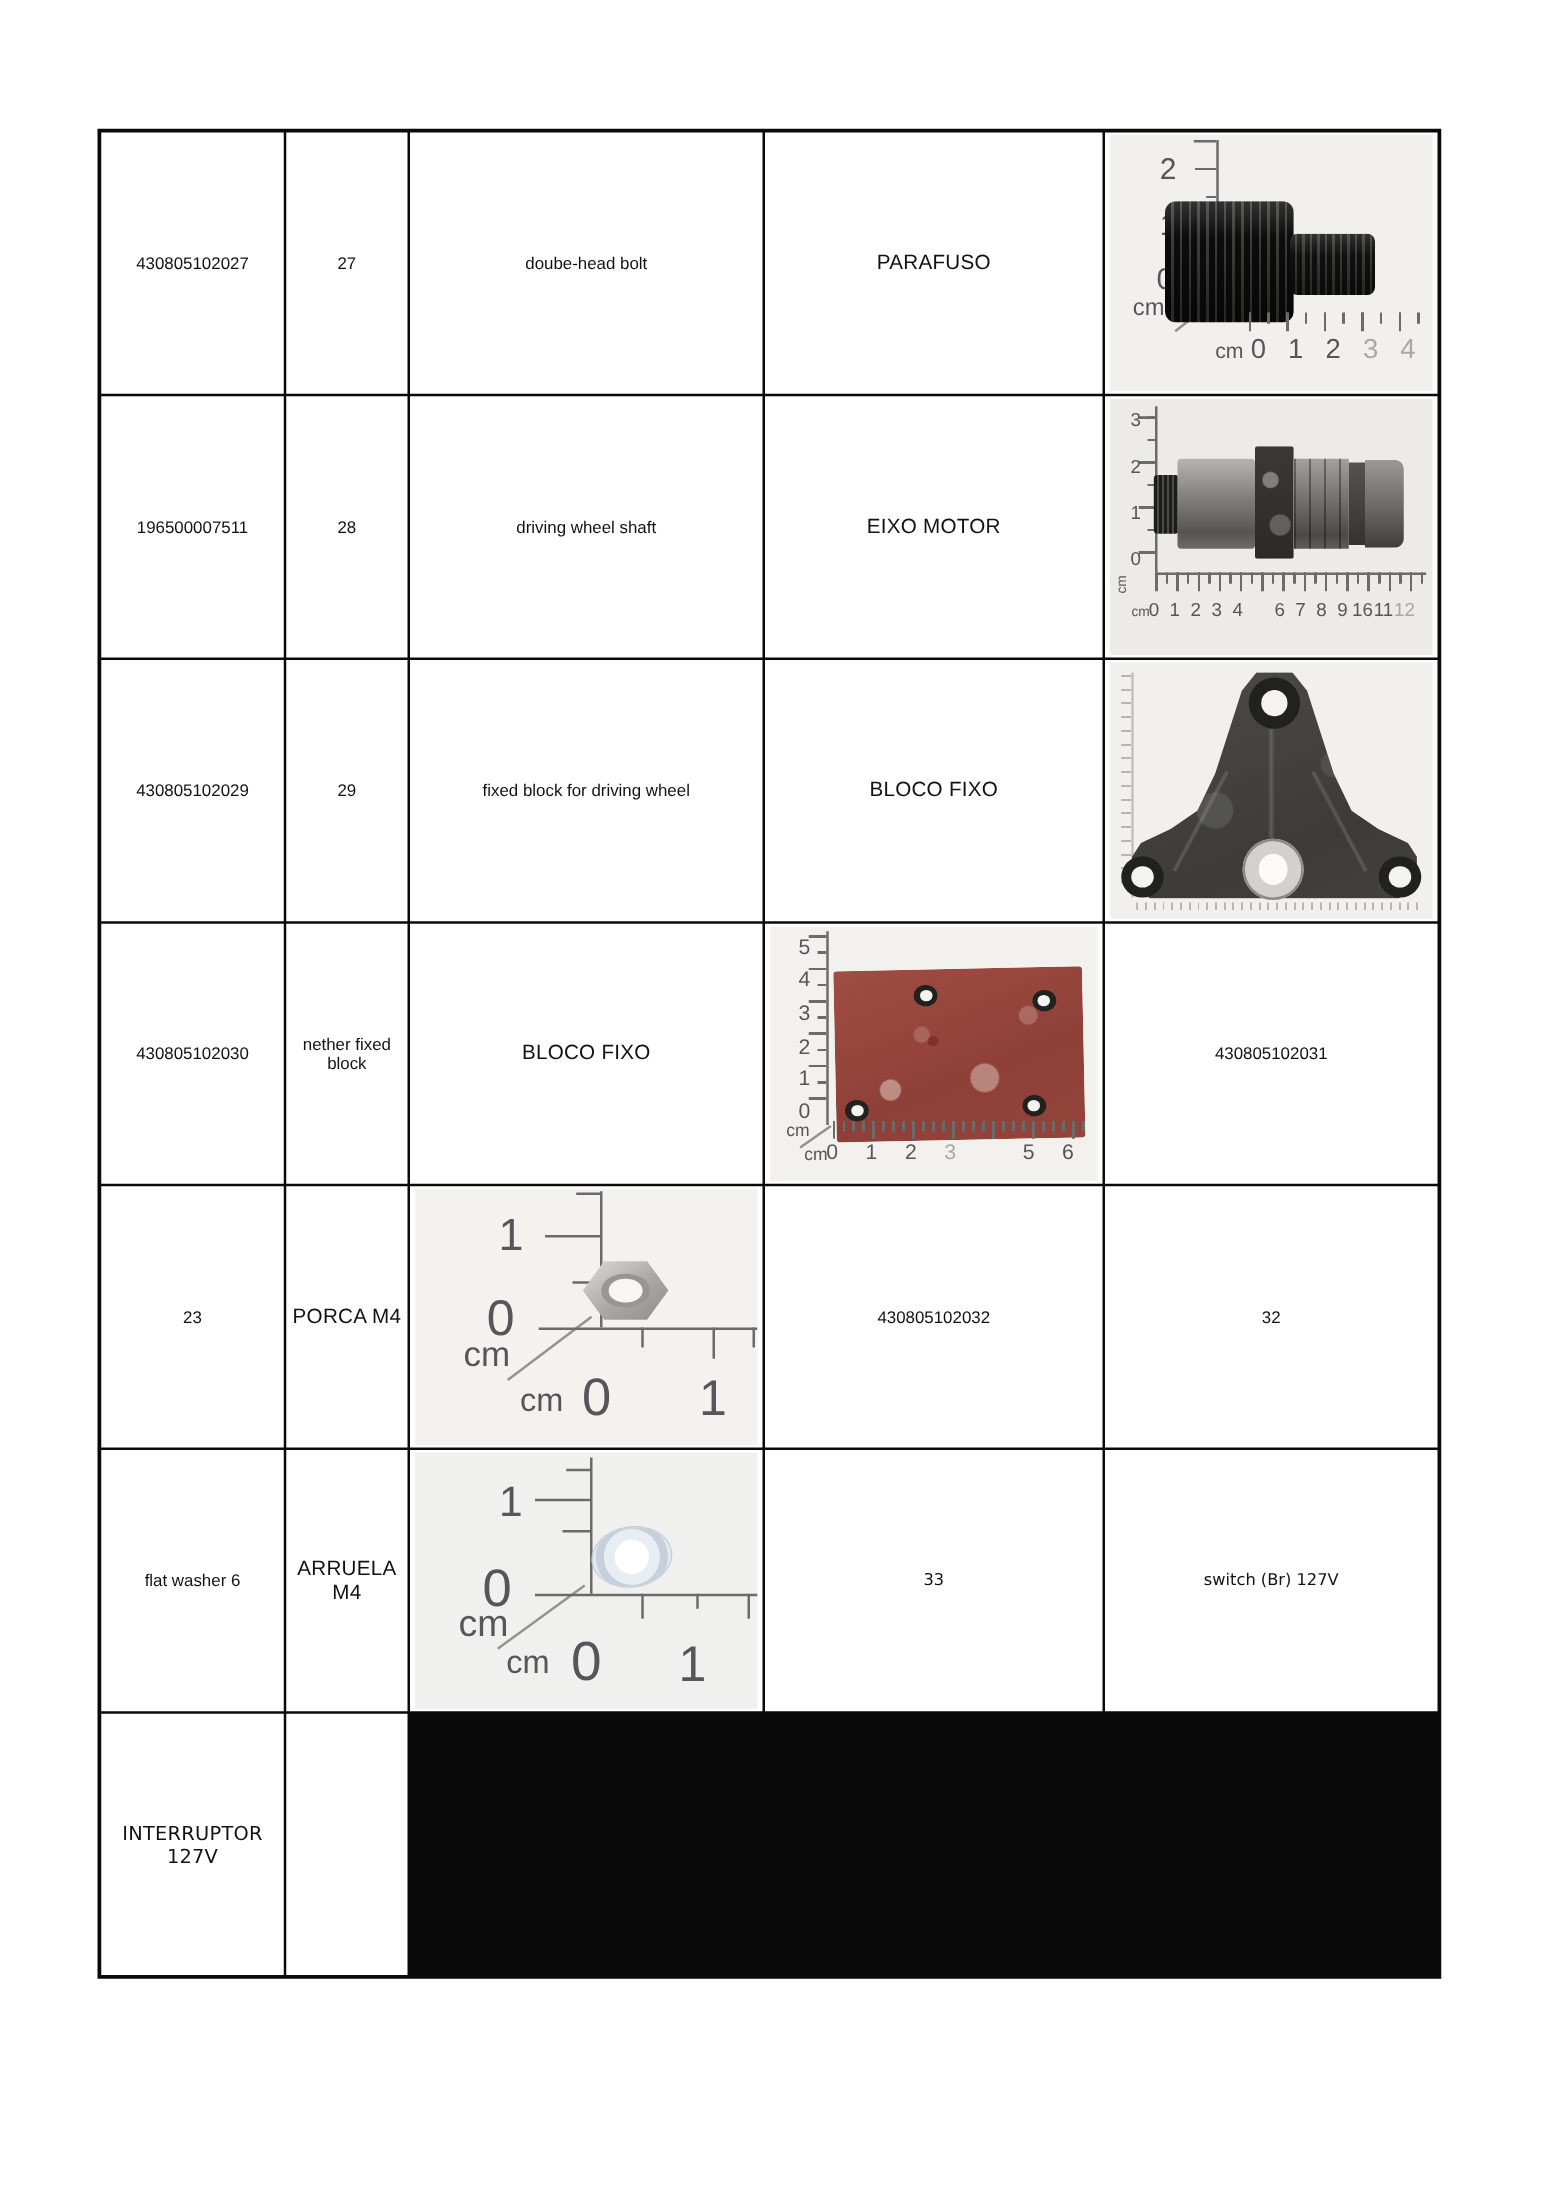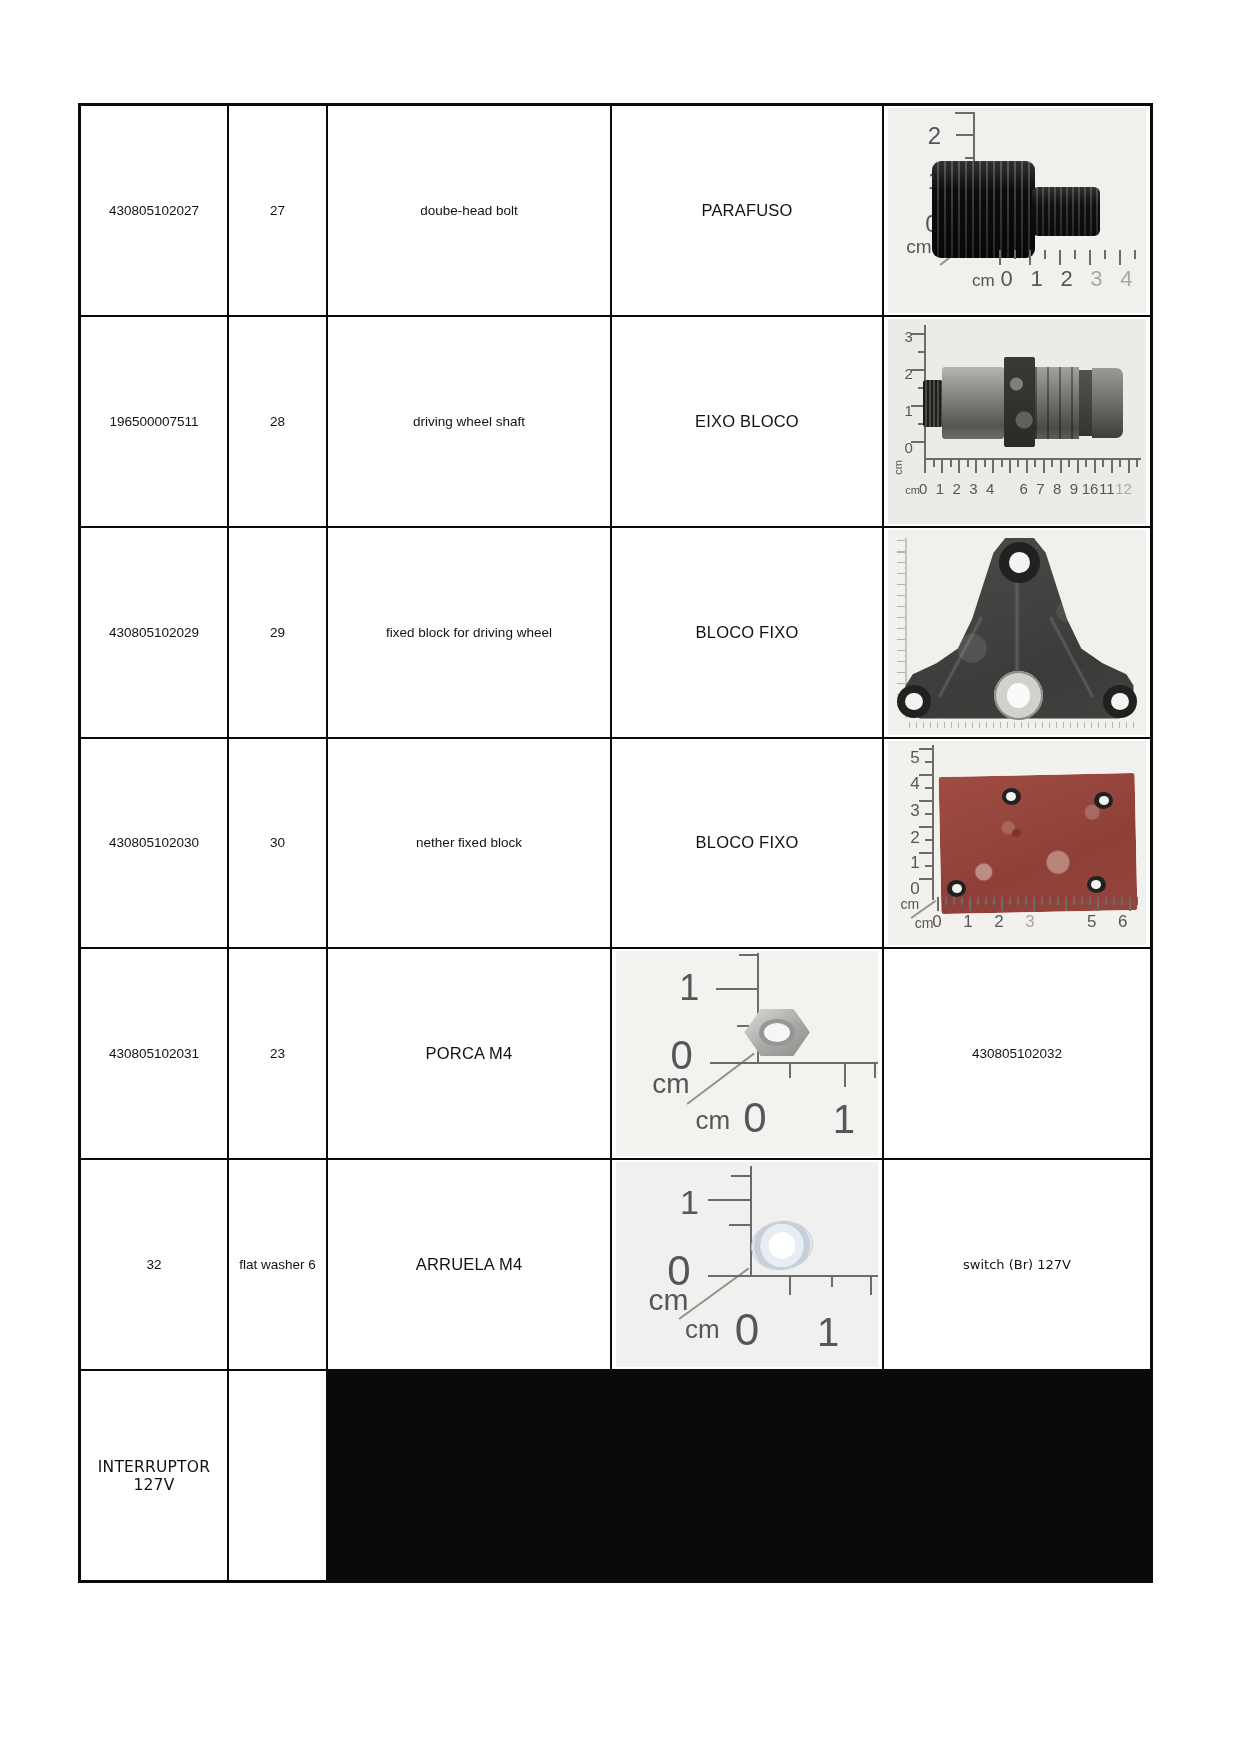--- a/index.html
+++ b/index.html
@@ -82,21 +82,21 @@
     <div class="cell">
         <span>196500007511</span>
       </div>
     <div class="cell">
         <span>28</span>
       </div>
     <div class="cell">
         <span>driving wheel shaft</span>
       </div>
     <div class="cell c-pt">
-        <span>EIXO BLOCO</span>
+        <span>EIXO MOTOR</span>
       </div>
     <div class="cell">
       <div class="photo" style="background:#ecebe8">
         <div>
           <i class="vl" style="left:14%;top:3%;height:65%"></i>
           <i class="combv" style="left:9%;top:7%;width:5%;height:56%;--p:36px"></i>
           <i class="combv" style="left:11.5%;top:7%;width:2.5%;height:58%;--p:18px"></i>
           <span class="rl" style="left:8%;top:5%;font-size:15px">3</span>
           <span class="rl" style="left:8%;top:23%;font-size:15px">2</span>
           <span class="rl" style="left:8%;top:41%;font-size:15px">1</span>
@@ -174,23 +174,20 @@
         <div style="position:absolute;left:41%;top:69%;width:19%;height:24%;border-radius:50%;
              background:#d2d1ce;box-shadow:inset 0 0 0 2px #8c8b89"></div>
         <div style="position:absolute;left:46%;top:75%;width:9%;height:12%;border-radius:50%;background:#fbfaf8"></div>
       </div>
     </div>
 
     <div class="cell">
         <span>430805102030</span>
       </div>
     <div class="cell">
-        <span>30</span>
-      </div>
-    <div class="cell">
         <span>nether fixed block</span>
       </div>
     <div class="cell c-pt">
         <span>BLOCO FIXO</span>
       </div>
     <div class="cell">
       <div class="photo" style="background:#f3f1ee">
         <div>
           <i class="vl" style="left:17%;top:2%;height:76%"></i>
           <i class="combv" style="left:12%;top:3.5%;width:5%;height:67%;--p:26px"></i>
@@ -301,20 +298,23 @@
           <span class="rl" style="left:33%;top:75%;font-size:26px">cm</span>
           <span class="rl" style="left:50%;top:71%;font-size:44px">0</span>
           <span class="rl" style="left:81%;top:73%;font-size:40px">1</span>
         </div>
         <div style="position:absolute;left:52%;top:29%;width:23%;height:23%;border-radius:50%;transform:rotate(-8deg);
              background:radial-gradient(circle at 50% 50%,#ffffff 0 34%,#e7edf2 36% 56%,#c6d0da 58% 72%,#e2e8ee 74% 100%);box-shadow:0 0 0 1px #c2cbd4"></div>
       </div>
     </div>
 
     <div class="cell alt">
+        <span>33</span>
+      </div>
+    <div class="cell alt">
         <span>switch (Br) 127V</span>
       </div>
     <div class="cell alt c-pt">
         <span>INTERRUPTOR 127V</span>
       </div>
     <div class="cell"></div>
 
   </div>
 </div>
 

